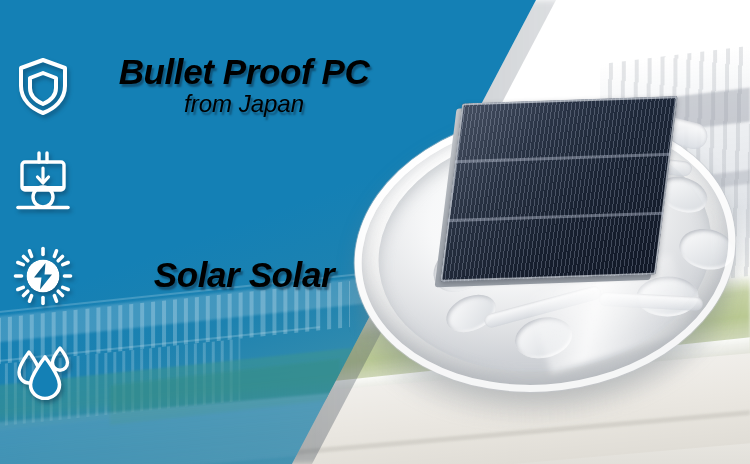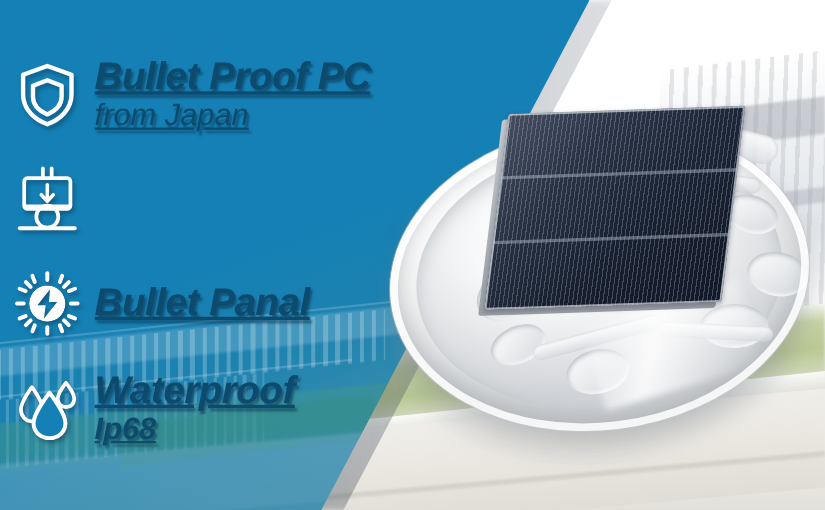--- a/index.html
+++ b/index.html
@@ -226,35 +226,35 @@
   .feature-icon {
     width: 86px;
     flex: 0 0 86px;
     display: flex;
     align-items: center;
     justify-content: center;
     filter: drop-shadow(2px 3px 2px rgba(10,45,70,0.45));
   }
   .feature-text {
     flex: 1 1 auto;
+    text-align: center;
     padding-right: 18px;
-    color: #0c4a6e;
+    color: #000000;
     line-height: 1.04;
-    text-decoration: underline;
   }
   .feature-title {
     font-size: 35px;
     font-weight: bold;
     font-style: italic;
     letter-spacing: -0.4px;
     text-shadow: 2px 3px 2px rgba(12,48,72,0.55);
     white-space: nowrap;
   }
   .feature-sub {
-    font-size: 28px;
+    font-size: 24px;
     font-weight: bold;
     font-style: italic;
     margin-top: 1px;
     text-shadow: 2px 3px 2px rgba(12,48,72,0.55);
     white-space: nowrap;
   }
   .feature-sub.light { font-weight: normal; }
 
   
   .product {
@@ -518,41 +518,37 @@
             <line x1="43.5" y1="4.8" x2="41.4" y2="10.3"></line>
             <line x1="18.6" y1="49.7" x2="16.5" y2="55.2"></line>
             <line x1="4.8" y1="16.5" x2="10.3" y2="18.6"></line>
             <line x1="49.7" y1="41.4" x2="55.2" y2="43.5"></line>
             <line x1="4.8" y1="43.5" x2="10.3" y2="41.4"></line>
             <line x1="49.7" y1="18.6" x2="55.2" y2="16.5"></line>
           </g>
         </svg>
       </div>
       <div class="feature-text">
-        <div class="feature-title">Bullet Panal</div>
+        <div class="feature-title">Solar Solar</div>
       </div>
     </div>
 
     <div class="feature-row">
       <div class="feature-icon">
         <svg width="62" height="58" viewBox="0 0 62 58" aria-hidden="true">
 
           <path d="M48 6 C48 6 55.5 15.5 55.5 20.5 C55.5 25 52.2 28.2 48 28.2
                    C43.8 28.2 40.5 25 40.5 20.5 C40.5 15.5 48 6 48 6 Z" fill="none" stroke="#ffffff" stroke-width="3.4" stroke-linejoin="round"></path>
 
           <path d="M17 10 C17 10 27 23 27 30.3 C27 36.6 22.5 41 17 41
                    C11.5 41 7 36.6 7 30.3 C7 23 17 10 17 10 Z" fill="none" stroke="#ffffff" stroke-width="3.4" stroke-linejoin="round"></path>
 
           <path d="M33 15 C33 15 47.5 33.5 47.5 42.5 C47.5 50.6 41 56.5 33 56.5
                    C25 56.5 18.5 50.6 18.5 42.5 C18.5 33.5 33 15 33 15 Z" fill="#1480b5" stroke="#ffffff" stroke-width="3.6" stroke-linejoin="round"></path>
         </svg>
-      </div>
-      <div class="feature-text">
-        <div class="feature-title">Waterproof</div>
-        <div class="feature-sub">Ip68</div>
       </div>
     </div>
 
   </div>
 
   <div class="product">
     <div class="stud-shadow"></div>
     <div class="stud-body"></div>
     <div class="stud-inner">
       <div class="lens l1"></div>

